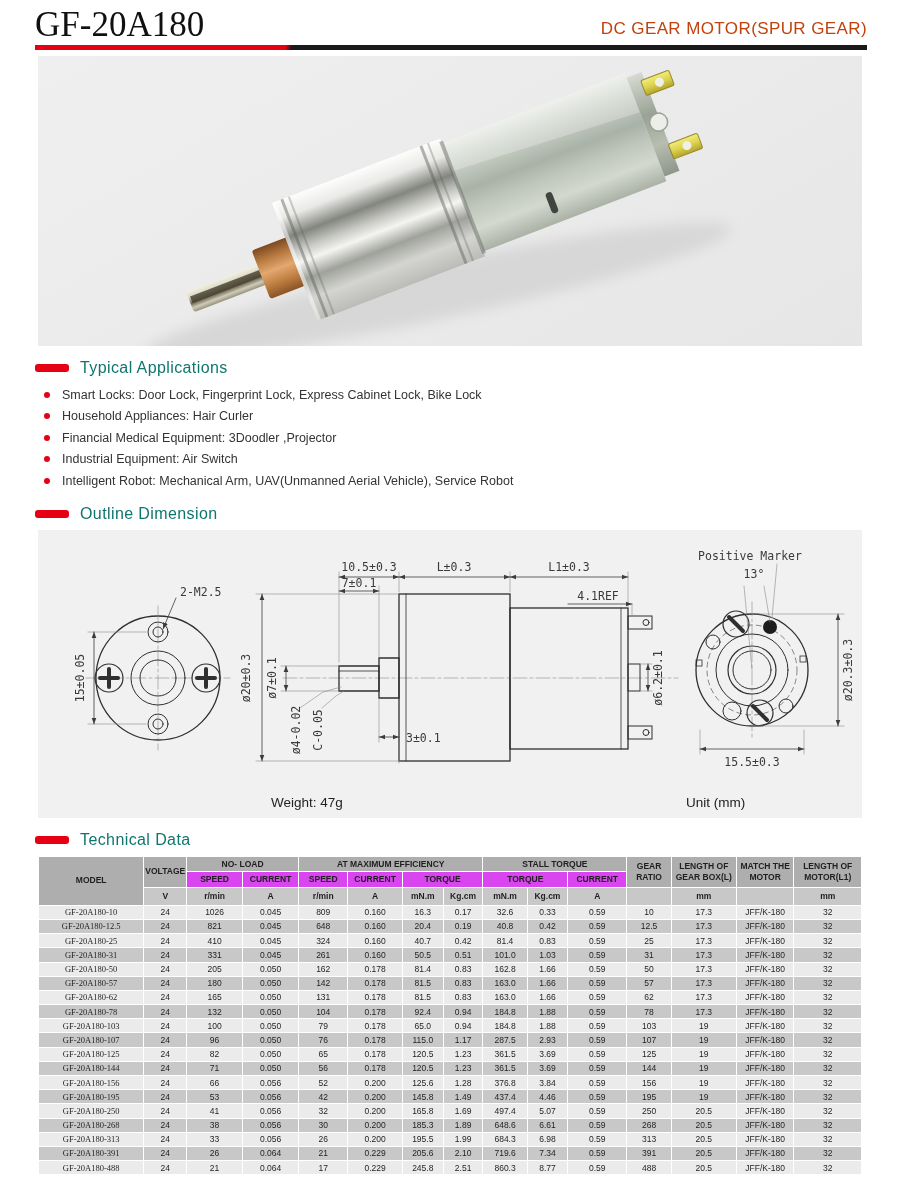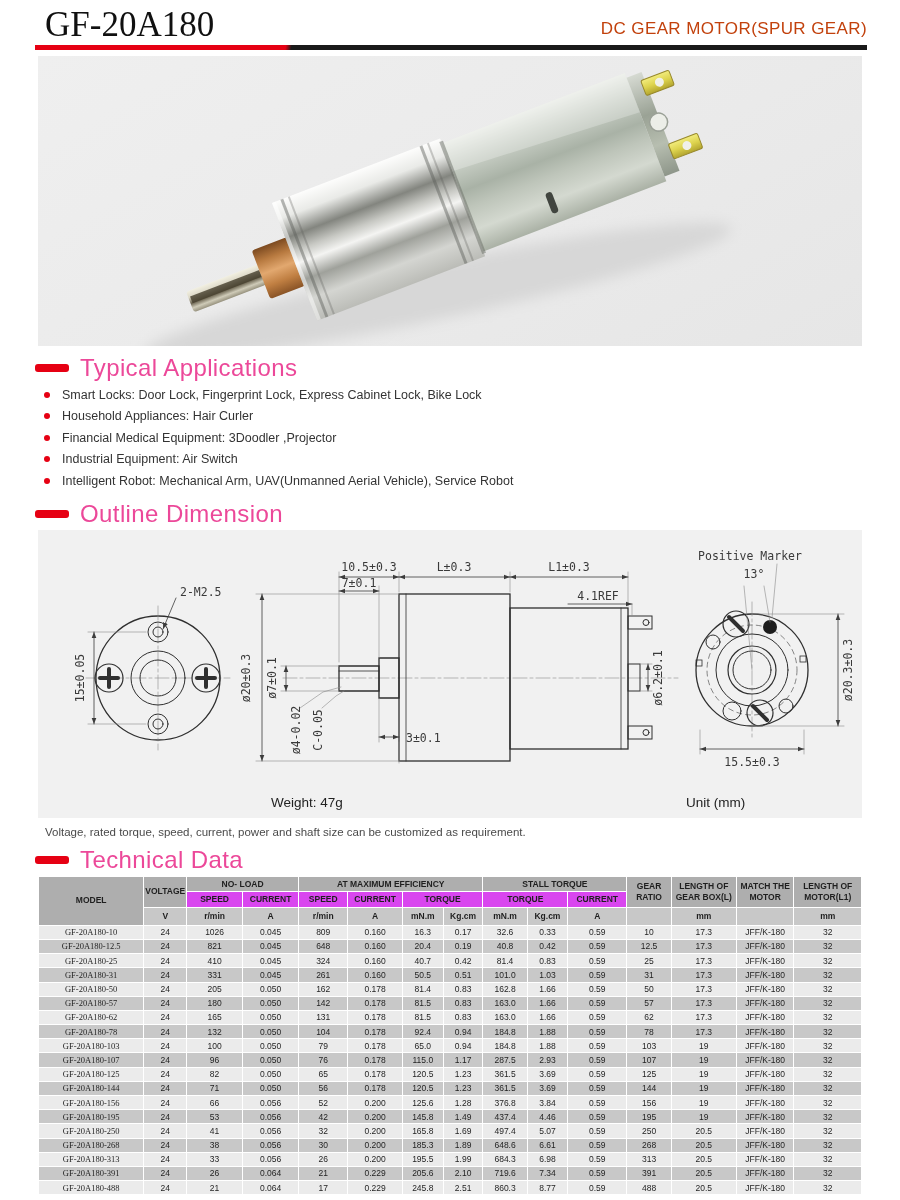--- a/index.html
+++ b/index.html
@@ -1,33 +1,33 @@
 <!DOCTYPE html>
 <html><head>
 <meta charset="utf-8">
 <style>
   html,body{margin:0;padding:0;background:#fff;width:900px;height:1200px;overflow:hidden;
     font-family:"Liberation Sans",sans-serif;-webkit-font-smoothing:antialiased;}
   .page{width:900px;height:1200px;position:relative;}
 
   
-  .hdr{display:flex;align-items:flex-end;justify-content:space-between;padding:2px 33px 2px 45px;height:40px;}
+  .hdr{display:flex;align-items:flex-end;justify-content:space-between;padding:2px 33px 2px 35px;height:40px;}
   .model-title{font-family:"Liberation Serif",serif;font-size:35px;color:#101010;line-height:1;}
   .subtitle{font-size:17px;color:#c2410c;letter-spacing:.4px;padding-bottom:3px;}
   .rule{height:5px;margin:1px 33px 0 35px;
     background:linear-gradient(100deg,#e60013 0,#e60013 247px,#1a1a1a 253px,#1a1a1a 100%);}
 
   
   .photo{margin:6px 38px 0;height:290px;background:linear-gradient(150deg,#efefef 0%,#eaeaea 60%,#e6e6e6 100%);overflow:hidden;}
   .photo svg{display:block;width:824px;height:290px;}
 
   
   .sec-h{display:flex;align-items:center;margin:10px 0 4px 35px;height:24px;}
   .dash{width:34px;height:8px;background:#e60013;border-radius:3px;margin-right:11px;flex:none;}
-  .sec-h span{font-size:24px;color:#ec4899;letter-spacing:.4px;}
+  .sec-h span{font-size:16px;color:#0f766e;letter-spacing:.4px;}
 
   
   .apps{margin:2px 8px 0 44px;padding:0;list-style:none;}
   .apps li{display:flex;align-items:center;height:21.5px;font-size:12.5px;color:#333;}
   .apps .dot{width:6px;height:6px;border-radius:50%;background:#e60013;margin-right:12px;flex:none;}
 
   
   .draw-box{margin:2px 38px 0;height:288px;background:#f1f1f1;position:relative;}
   .draw-box svg{position:absolute;inset:0;}
   .weight,.unit{position:absolute;bottom:8px;font-size:13.5px;color:#222;}
@@ -288,21 +288,20 @@
           <text class="dimtxt" x="716" y="48" text-anchor="middle">13°</text>
           <text class="dimtxt" x="814" y="140" text-anchor="middle" transform="rotate(-90 814 140)">ø20.3±0.3</text>
           <text class="dimtxt" x="714" y="236" text-anchor="middle">15.5±0.3</text>
         </g>
       </g>
     </svg>
     <div class="weight">Weight:  47g</div>
     <div class="unit">Unit (mm)</div>
   </div>
 
-  <p class="note">Voltage, rated torque, speed, current, power and shaft size can be customized as requirement.</p>
 
   <div class="sec-h">
     <div class="dash"></div>
     <span>Technical Data</span>
   </div>
   <table class="tech">
     <colgroup>
       <col style="width:12.8%">
         <col style="width:5.2%">
         <col style="width:6.8%">

